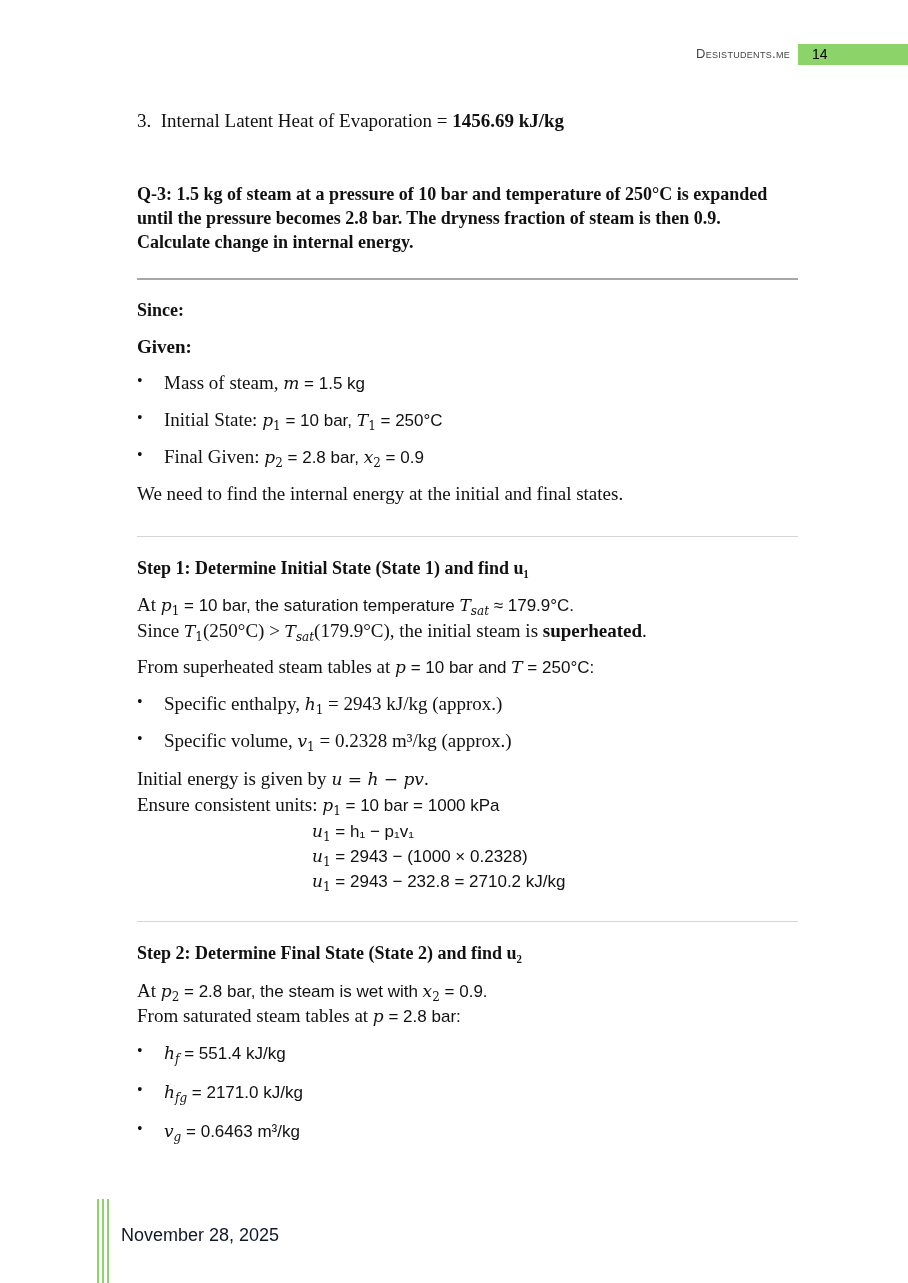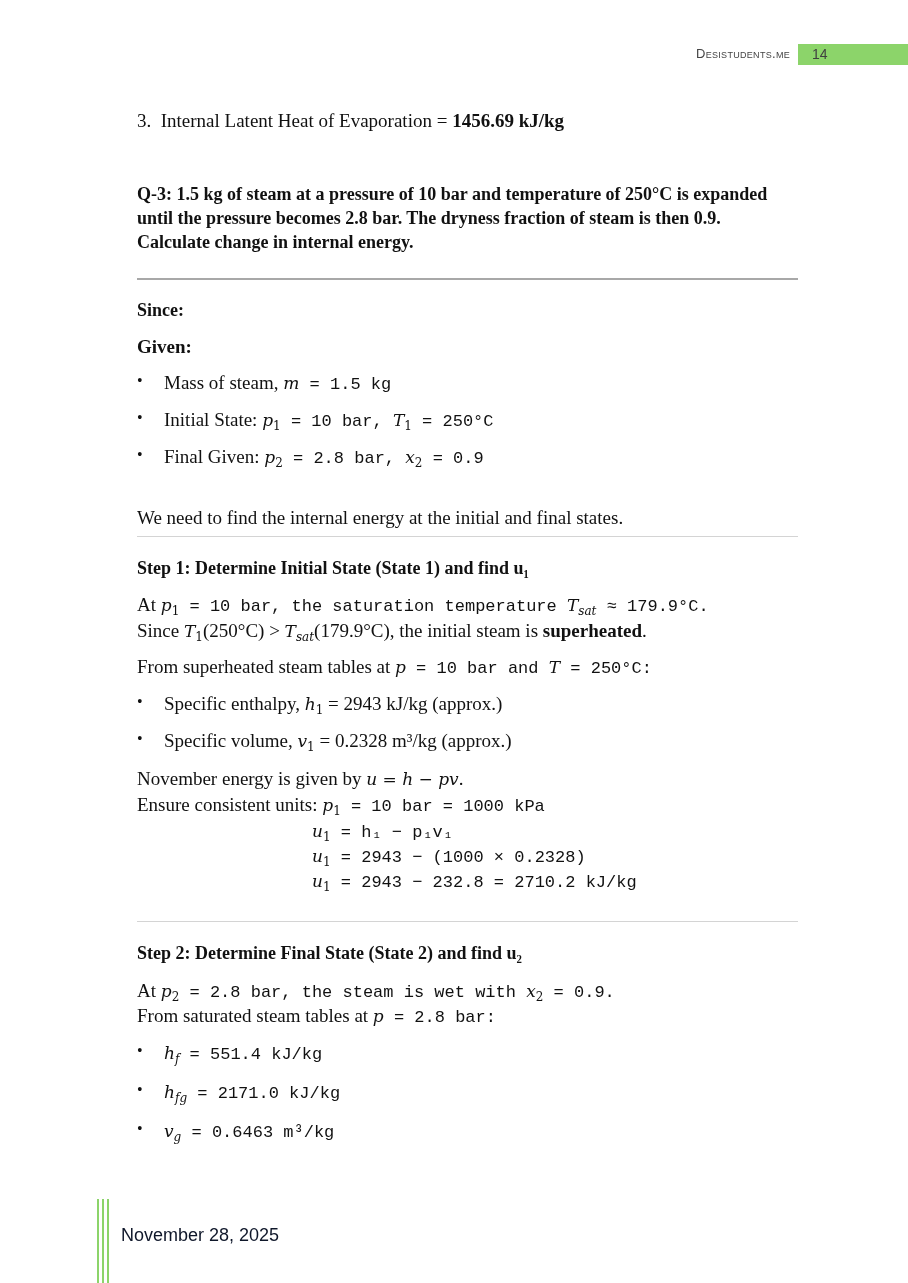--- a/index.html
+++ b/index.html
@@ -1,28 +1,28 @@
 <!DOCTYPE html>
 <html><head>
   <meta charset="utf-8">
   <style>
     html, body { margin: 0; padding: 0; background: #ffffff; }
     body { width: 908px; height: 1283px; position: relative; overflow: hidden; font-family: "Liberation Serif", serif; color: #111; }
 
     .header-site { position: absolute; left: 660px; top: 46px; width: 130px; text-align: right; font-family: "Liberation Sans", sans-serif; font-size: 13px; color: #444; letter-spacing: 0.3px; font-variant: small-caps; }
-    .header-page { position: absolute; left: 798px; top: 44px; width: 110px; height: 21px; background: #8cd46a; color: #404040; font-family: "Liberation Sans", sans-serif; font-size: 14px; line-height: 21px; padding-left: 14px; box-sizing: border-box; }
+    .header-page { position: absolute; left: 798px; top: 44px; width: 110px; height: 21px; background: #8cd46a; color: #000000; font-family: "Liberation Sans", sans-serif; font-size: 14px; line-height: 21px; padding-left: 14px; box-sizing: border-box; }
 
     .content { position: absolute; left: 137px; top: 0; width: 661px; }
     .abs { position: absolute; left: 0; white-space: nowrap; }
 
     .t18 { font-size: 19px; }
     .t17 { font-size: 18px; }
     .bold { font-weight: bold; }
     i.m { font-family: "DejaVu Serif", serif; font-style: italic; font-size: 17px; }
-    .mt { font-family: Liberation Mono, monospace; font-size: 17px; }
+    .mt { font-family: Liberation Sans, sans-serif; font-size: 17px; }
     sub { font-size: 12px; vertical-align: -4px; font-family: "DejaVu Serif", serif; font-style: italic; }
     sub.n { font-style: normal; }
 
     .rule-dark { position: absolute; left: 0; width: 661px; height: 2px; background: #a8a8a8; }
     .rule-light { position: absolute; left: 0; width: 661px; height: 1px; background: #d4d4d4; }
 
     .bullet { position: absolute; left: 0; font-size: 16px; }
     .bullet-text { position: absolute; left: 27px; white-space: nowrap; }
 
     .eq { position: absolute; left: 175px; white-space: nowrap; }
@@ -60,21 +60,21 @@
     <div style="position:absolute; top:409px; left:0; width:661px;">
       <span class="bullet">•</span>
       <span class="bullet-text t18"><span>Initial State: </span><i class="m">p</i><sub class="n">1</sub><span class="mt"> = 10 bar, </span><i class="m">T</i><sub class="n">1</sub><span class="mt"> = 250°C</span></span>
     </div>
     <div style="position:absolute; top:446px; left:0; width:661px;">
       <span class="bullet">•</span>
       <span class="bullet-text t18"><span>Final Given: </span><i class="m">p</i><sub class="n">2</sub><span class="mt"> = 2.8 bar, </span><i class="m">x</i><sub class="n">2</sub><span class="mt"> = 0.9</span></span>
     </div>
   </div>
 
-  <div class="abs t18" style="top:483px;margin-top:24px;">We need to find the internal energy at the initial and final states.</div>
+  <div class="abs t18" style="top:483px;">We need to find the internal energy at the initial and final states.</div>
 
   <div class="rule-light" style="top:536px;"></div>
 
   <div class="abs t17 bold" style="top:558px;">Step 1: Determine Initial State (State 1) and find u₁</div>
 
   <div class="abs t18" style="top:594px;">
     <span>At </span><i class="m">p</i><sub class="n">1</sub><span class="mt"> = 10 bar, the saturation temperature </span><i class="m">T</i><sub>sat</sub><span class="mt"> ≈ 179.9°C.</span>
   </div>
   <div class="abs t18" style="top:620px;">
     <span>Since </span><i class="m">T</i><sub class="n">1</sub><span>(250°C) &gt; </span><i class="m">T</i><sub>sat</sub><span>(179.9°C), the initial steam is </span><span class="bold">superheated</span><span>.</span>
@@ -89,21 +89,21 @@
       <span class="bullet">•</span>
       <span class="bullet-text t18"><span>Specific enthalpy, </span><i class="m">h</i><sub class="n">1</sub><span> = 2943 kJ/kg (approx.)</span></span>
     </div>
     <div style="position:absolute; top:730px; left:0; width:661px;">
       <span class="bullet">•</span>
       <span class="bullet-text t18"><span>Specific volume, </span><i class="m">v</i><sub class="n">1</sub><span> = 0.2328 m³/kg (approx.)</span></span>
     </div>
   </div>
 
   <div class="abs t18" style="top:768px;">
-    <span>November energy is given by </span><i class="m">u = h − pv</i><span>.</span>
+    <span>Initial energy is given by </span><i class="m">u = h − pv</i><span>.</span>
   </div>
   <div class="abs t18" style="top:794px;">
     <span>Ensure consistent units: </span><i class="m">p</i><sub class="n">1</sub><span class="mt"> = 10 bar = 1000 kPa</span>
   </div>
 
   <div class="eq t18" style="top:820px;"><i class="m">u</i><sub class="n">1</sub><span class="mt"> = h₁ − p₁v₁</span></div>
   <div class="eq t18" style="top:845px;"><i class="m">u</i><sub class="n">1</sub><span class="mt"> = 2943 − (1000 × 0.2328)</span></div>
   <div class="eq t18" style="top:870px;"><i class="m">u</i><sub class="n">1</sub><span class="mt"> = 2943 − 232.8 = 2710.2 kJ/kg</span></div>
 
   <div class="rule-light" style="top:921px;"></div>

